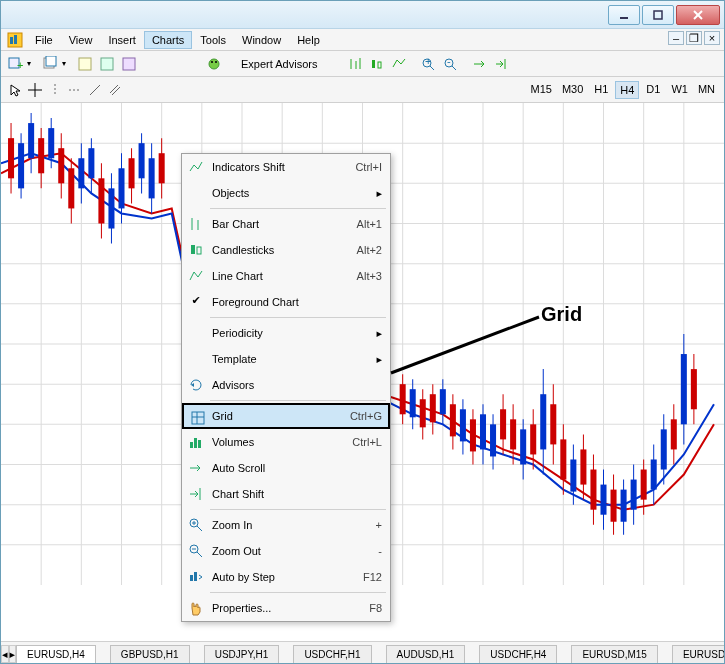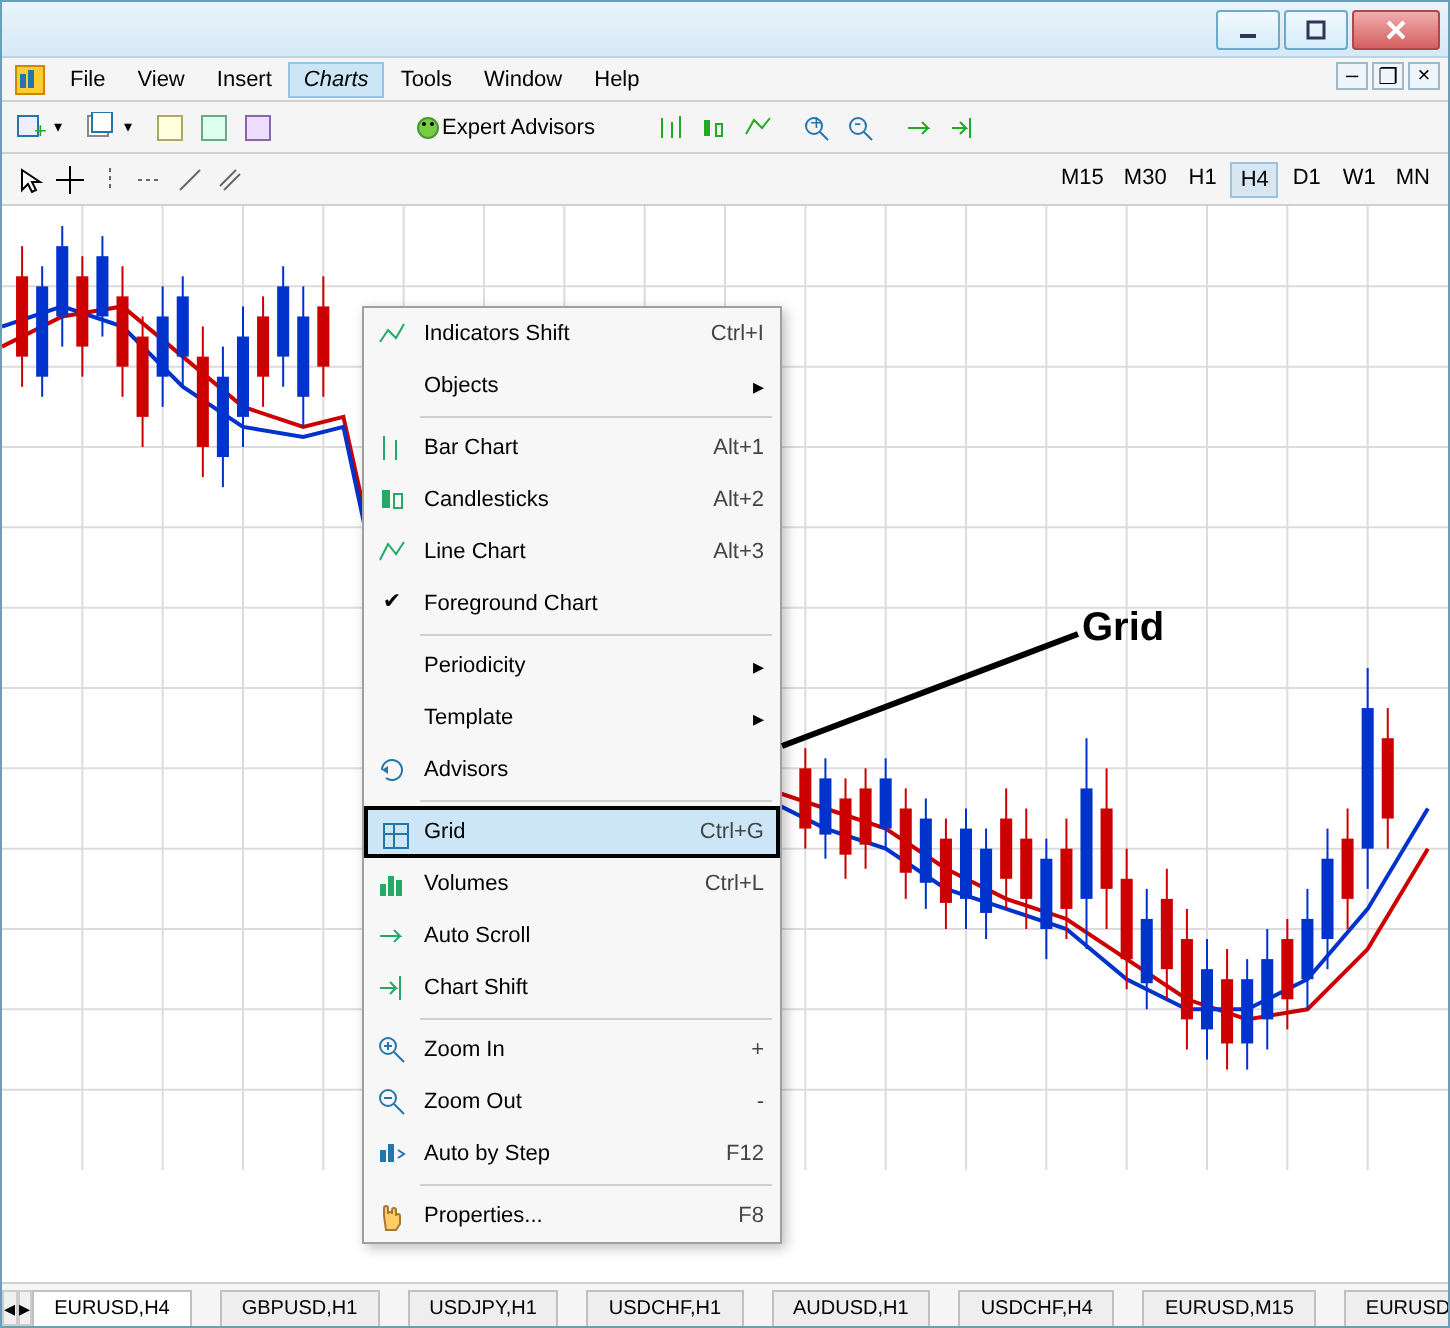--- a/index.html
+++ b/index.html
@@ -5,21 +5,21 @@
 *{box-sizing:border-box;margin:0;padding:0;font-family:"Segoe UI",Tahoma,sans-serif;font-size:11px;}
 body{background:#fff;width:725px;height:664px;position:relative;overflow:hidden;}
 .window{width:725px;height:664px;border:1px solid #6a9fb8;background:#fff;display:flex;flex-direction:column;}
 .titlebar{height:28px;background:linear-gradient(#eaf4fb,#d6e9f6);border-bottom:1px solid #b8d4e6;display:flex;align-items:center;justify-content:flex-end;padding:0 4px;}
 .winbtn{width:32px;height:20px;margin-left:2px;border:1px solid #6fa9c9;border-radius:2px;display:flex;align-items:center;justify-content:center;background:linear-gradient(#f2f9fe,#d6ecf9);cursor:pointer;}
 .winbtn.close{background:linear-gradient(#f0adad,#d46060);border-color:#b84545;width:44px;}
 .winbtn svg{width:10px;height:10px;}
 .menubar{height:22px;background:#f5f5f5;display:flex;align-items:center;padding-left:6px;border-bottom:1px solid #d0d0d0;position:relative;}
 .menubar .appicon{width:16px;height:16px;margin-right:4px;}
 .menuitem{padding:3px 8px;cursor:default;}
-.menuitem.active{background:#cde6f7;border:1px solid #9ac3e0;padding:2px 7px;font-style:italic;}
+.menuitem.active{background:#cde6f7;border:1px solid #9ac3e0;padding:2px 7px;}
 .minibtns{position:absolute;right:4px;top:2px;display:flex;gap:2px;}
 .minibtns .mb{width:16px;height:14px;border:1px solid #a0b8c8;background:#eef5fb;display:flex;align-items:center;justify-content:center;cursor:pointer;}
 .toolbar{height:26px;background:#f5f5f5;border-bottom:1px solid #d0d0d0;display:flex;align-items:center;padding:0 4px;gap:2px;}
 .toolbar .sep{width:5px;}
 .tbtn{width:20px;height:20px;display:flex;align-items:center;justify-content:center;cursor:pointer;}
 .toolbar2{height:26px;background:#f5f5f5;border-bottom:1px solid #d0d0d0;display:flex;align-items:center;padding:0 4px;}
 .tf{padding:2px 4px;margin:0 1px;cursor:pointer;min-width:24px;text-align:center;}
 .tf.active{background:#d8e6f2;border:1px solid #9ac3e0;}
 .chartarea{flex:1;position:relative;background:#fff;overflow:hidden;}
 .grid{position:absolute;inset:0;}
@@ -113,21 +113,21 @@
           <rect x="2" y="2" width="12" height="12" fill="#dfe" stroke="#6a8"></rect>
         </svg>
       </div>
     <div class="tbtn">
         <svg width="16" height="16">
           <rect x="2" y="2" width="12" height="12" fill="#edf" stroke="#86a"></rect>
         </svg>
       </div>
     <div style="flex:0 0 60px"></div>
 
-    <div class="tbtn" style="width:auto;padding:0 4px;gap:0">
+    <div class="tbtn" style="width:auto;padding:0 4px;gap:20px">
       <svg width="14" height="14">
           <circle cx="7" cy="7" r="5" fill="#7c4" stroke="#493"></circle>
           <circle cx="5" cy="5" r="1" fill="#000"></circle>
           <circle cx="9" cy="5" r="1" fill="#000"></circle>
         </svg>
       <span>Expert Advisors</span>
     </div>
     <div style="flex:0 0 20px"></div>
     <div class="tbtn">
         <svg width="14" height="14">

